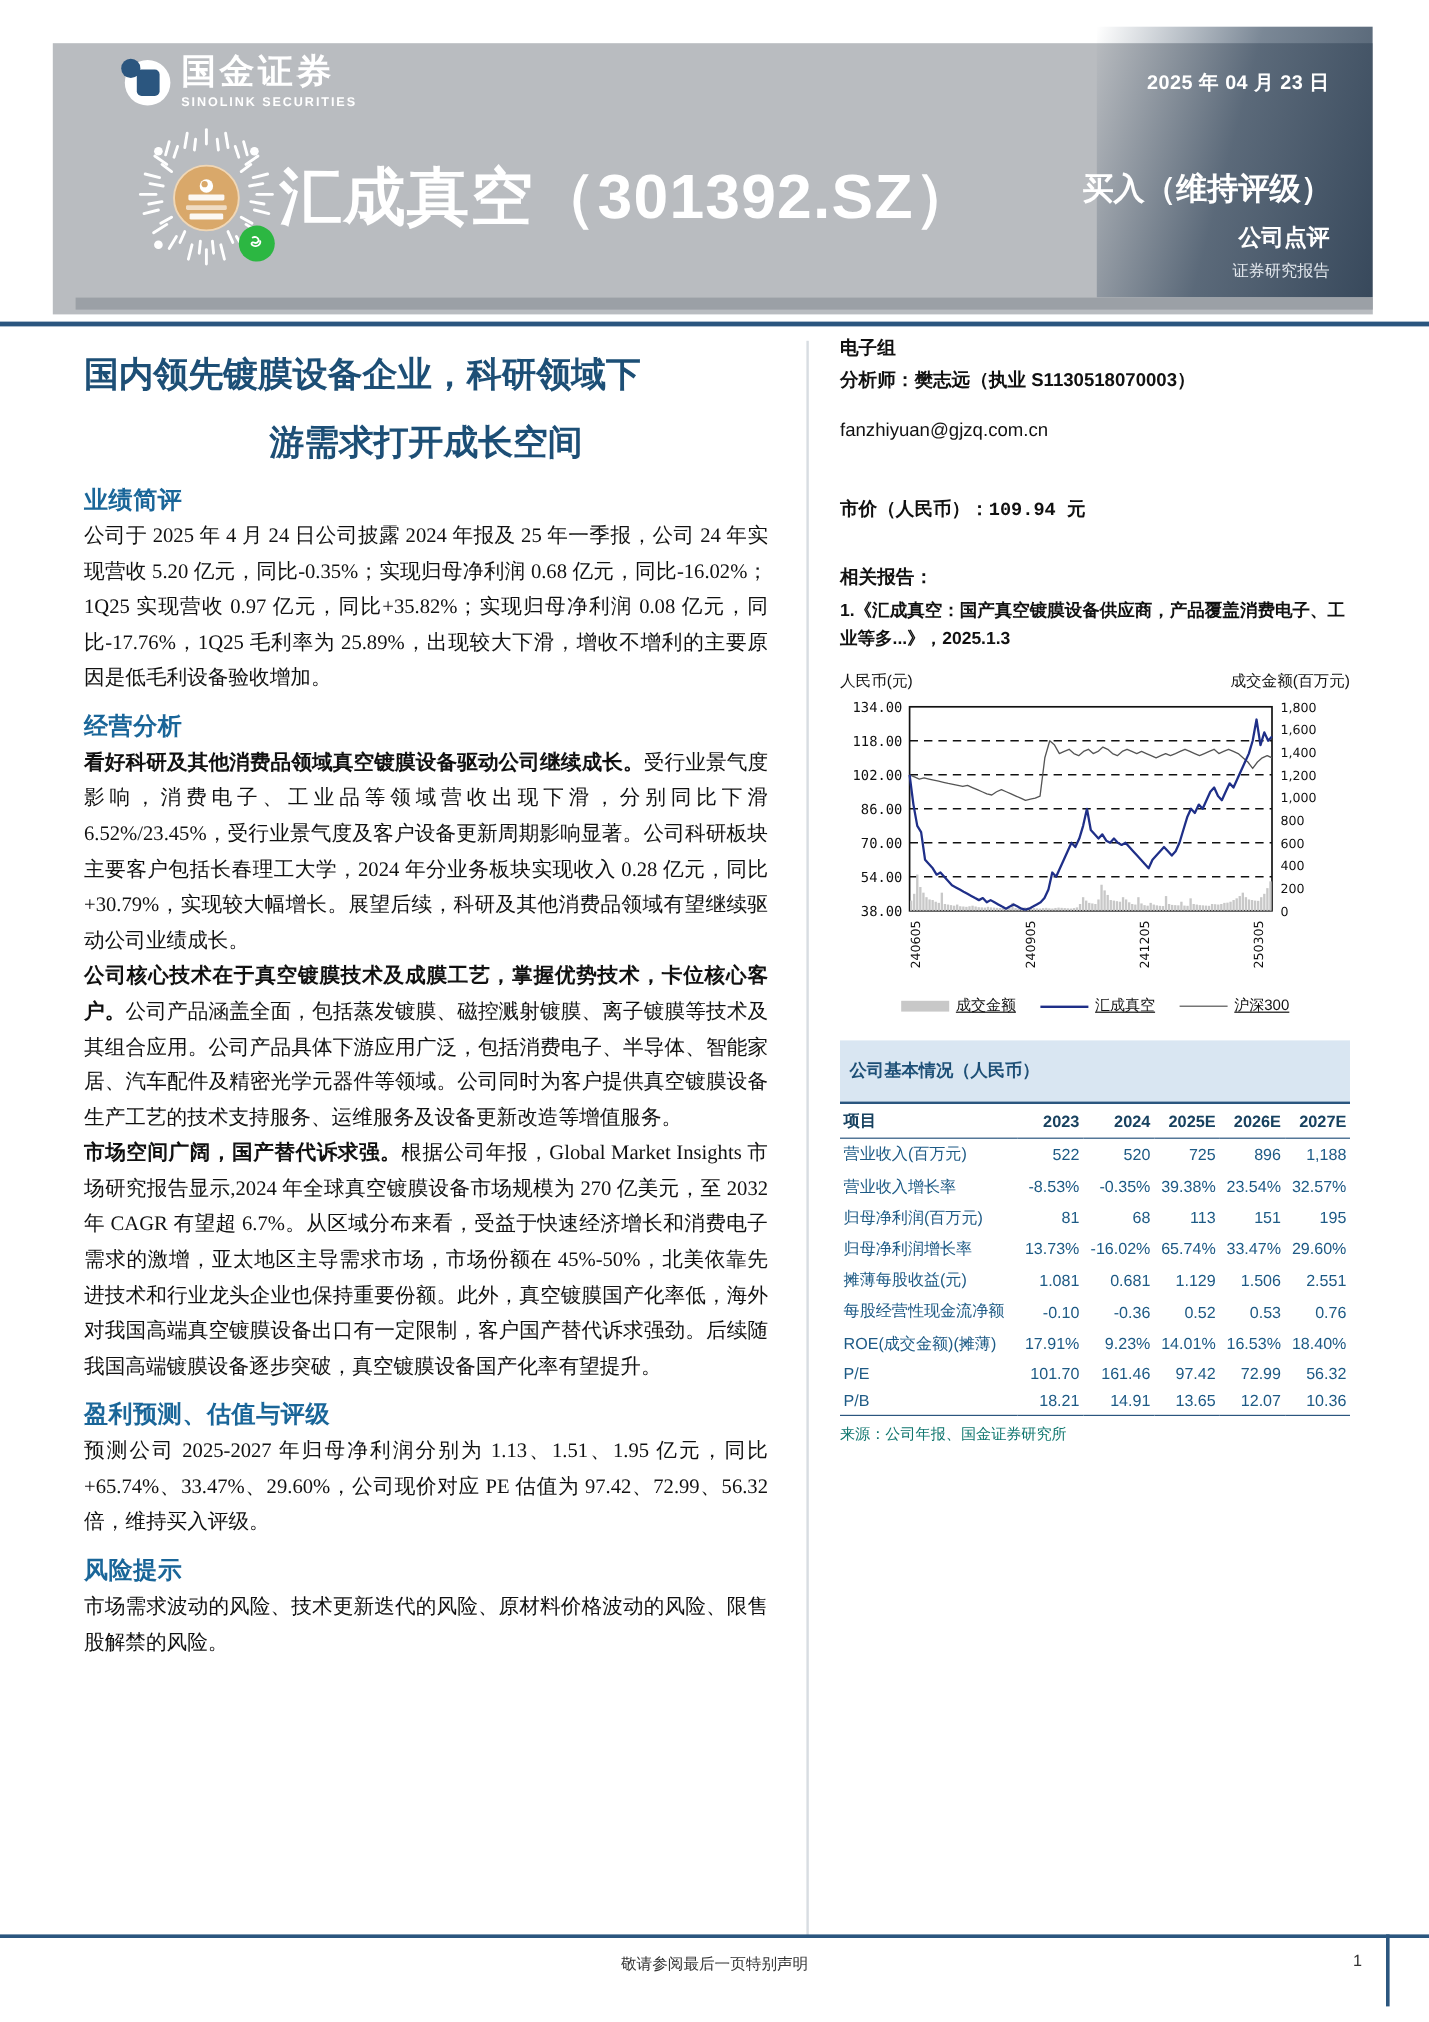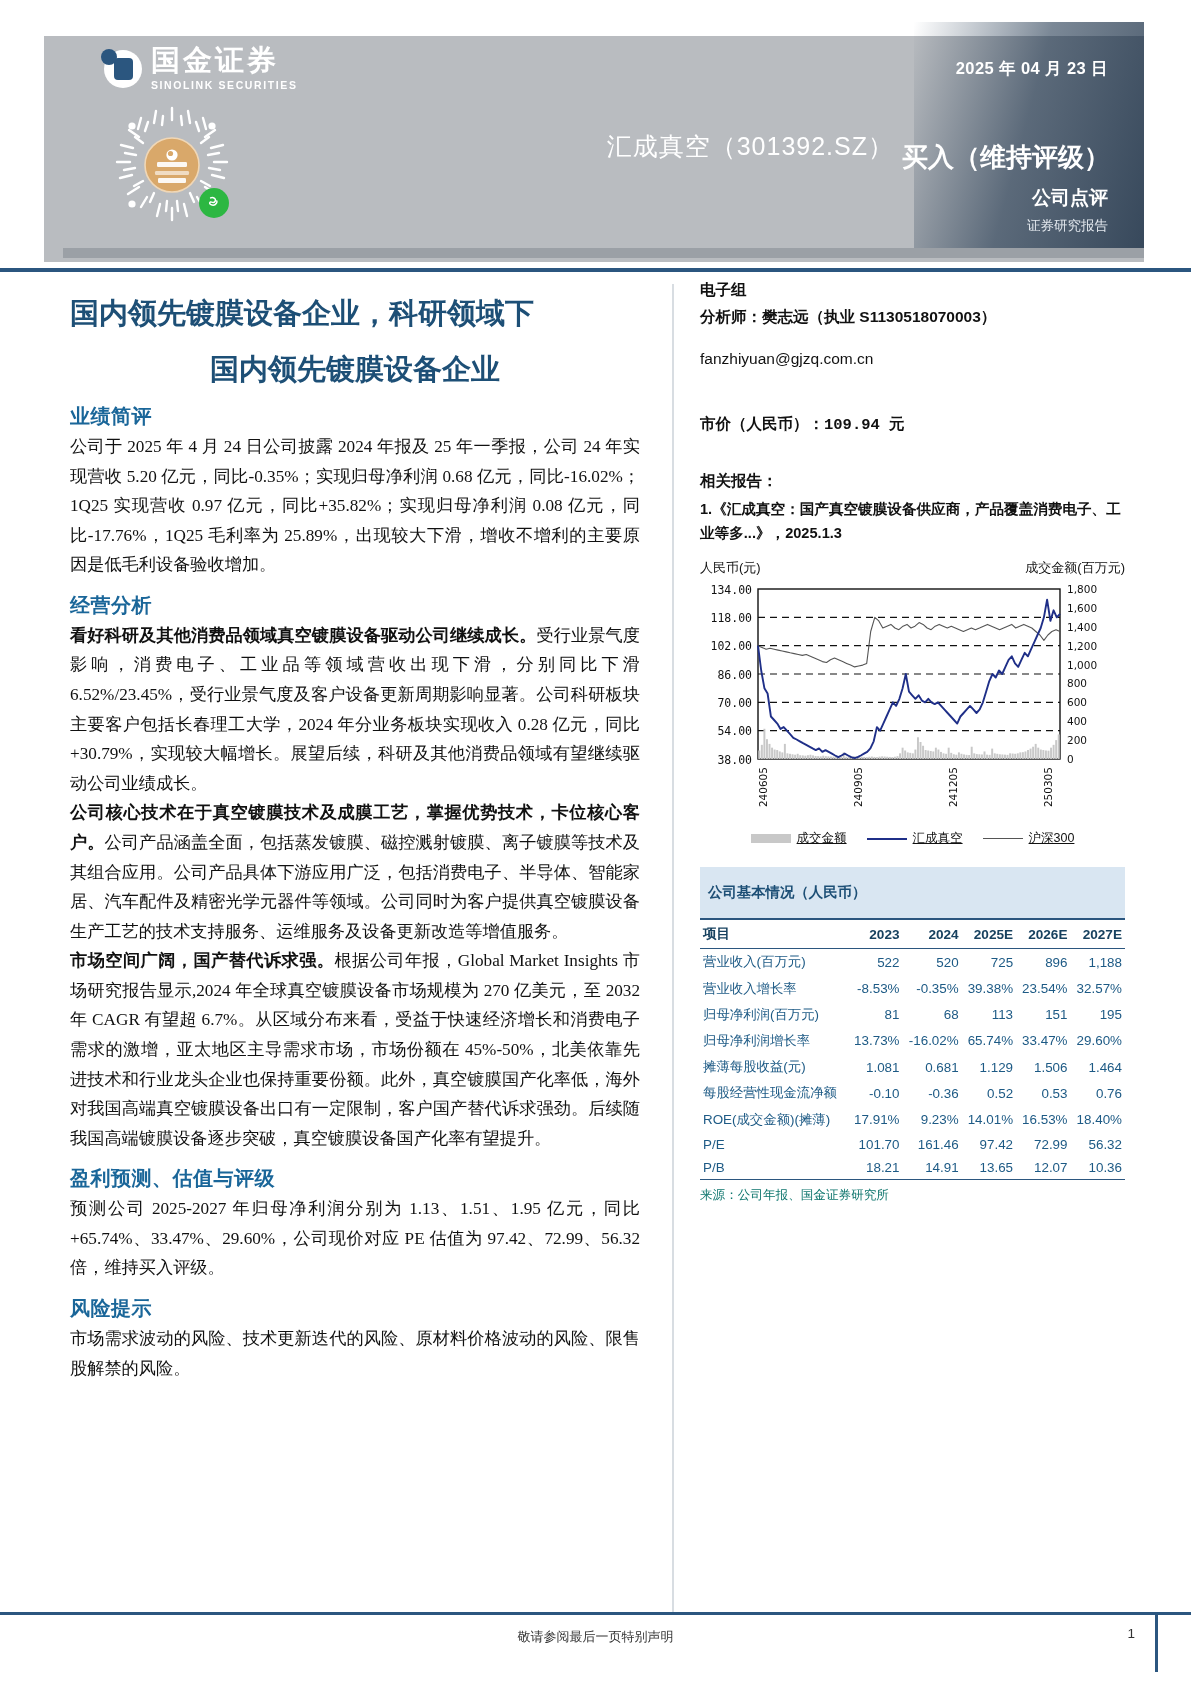--- a/index.html
+++ b/index.html
@@ -58,21 +58,21 @@
     background:#2cb742; display:flex;align-items:center;justify-content:center;
     color:#fff; font-size:16px; font-weight:bold;
   }
 
   .banner-date{
     position:absolute; right:36px; top:36px; color:#ffffff;
     font-size:16.5px; font-weight:bold; letter-spacing:0.4px;
   }
   .banner-title{
     position:absolute; left:0; right:0; top:108px;
-    text-align:right; color:#fff; font-size:25px; font-weight:normal; letter-spacing:1px;
+    text-align:left; color:#fff; font-size:52px; font-weight:bold; letter-spacing:1px;
     padding-right:250px; padding-left:170px;
   }
   .banner-rating{
     position:absolute; right:34px; top:118px; color:#fff; font-size:26px; font-weight:bold;
   }
   .banner-sub1{ position:absolute; right:36px; top:163px; color:#fff; font-size:19px; font-weight:bold;}
   .banner-sub2{ position:absolute; right:36px; top:195px; color:#e3e8ee; font-size:13.5px;}
 
   
   .body-rule{ position:absolute; left:0; top:268px; width:1191px; height:4px; background:#2b567f;}
@@ -226,21 +226,21 @@
     <div class="banner-baseline"></div>
   </div>
 
   <div class="body-rule"></div>
   <div class="vdiv"></div>
 
   <div class="col-left">
 
     <div class="doc-title">
       <span class="l1">国内领先镀膜设备企业，科研领域下</span>
-      <span class="l2">国内领先镀膜设备企业</span>
+      <span class="l2">游需求打开成长空间</span>
     </div>
 
     <h3 class="sec">业绩简评</h3>
     <p class="para">公司于 2025 年 4 月 24 日公司披露 2024 年报及 25 年一季报，公司 24 年实现营收 5.20 亿元，同比-0.35%；实现归母净利润 0.68 亿元，同比-16.02%；1Q25 实现营收 0.97 亿元，同比+35.82%；实现归母净利润 0.08 亿元，同比-17.76%，1Q25 毛利率为 25.89%，出现较大下滑，增收不增利的主要原因是低毛利设备验收增加。</p>
 
     <h3 class="sec">经营分析</h3>
     <p class="para"><b>看好科研及其他消费品领域真空镀膜设备驱动公司继续成长。</b><span>受行业景气度影响，消费电子、工业品等领域营收出现下滑，分别同比下滑 6.52%/23.45%，受行业景气度及客户设备更新周期影响显著。公司科研板块主要客户包括长春理工大学，2024 年分业务板块实现收入 0.28 亿元，同比+30.79%，实现较大幅增长。展望后续，科研及其他消费品领域有望继续驱动公司业绩成长。</span></p>
     <p class="para"><b>公司核心技术在于真空镀膜技术及成膜工艺，掌握优势技术，卡位核心客户。</b><span>公司产品涵盖全面，包括蒸发镀膜、磁控溅射镀膜、离子镀膜等技术及其组合应用。公司产品具体下游应用广泛，包括消费电子、半导体、智能家居、汽车配件及精密光学元器件等领域。公司同时为客户提供真空镀膜设备生产工艺的技术支持服务、运维服务及设备更新改造等增值服务。</span></p>
     <p class="para"><b>市场空间广阔，国产替代诉求强。</b><span>根据公司年报，Global Market Insights 市场研究报告显示,2024 年全球真空镀膜设备市场规模为 270 亿美元，至 2032 年 CAGR 有望超 6.7%。从区域分布来看，受益于快速经济增长和消费电子需求的激增，亚太地区主导需求市场，市场份额在 45%-50%，北美依靠先进技术和行业龙头企业也保持重要份额。此外，真空镀膜国产化率低，海外对我国高端真空镀膜设备出口有一定限制，客户国产替代诉求强劲。后续随我国高端镀膜设备逐步突破，真空镀膜设备国产化率有望提升。</span></p>
 
@@ -480,21 +480,21 @@
               <td>65.74%</td>
               <td>33.47%</td>
               <td>29.60%</td>
             </tr>
             <tr>
               <td class="first">摊薄每股收益(元)</td>
               <td>1.081</td>
               <td>0.681</td>
               <td>1.129</td>
               <td>1.506</td>
-              <td>1.464</td>
+              <td>2.551</td>
             </tr>
             <tr>
               <td class="first">每股经营性现金流净额</td>
               <td>-0.10</td>
               <td>-0.36</td>
               <td>0.52</td>
               <td>0.53</td>
               <td>0.76</td>
             </tr>
             <tr>

